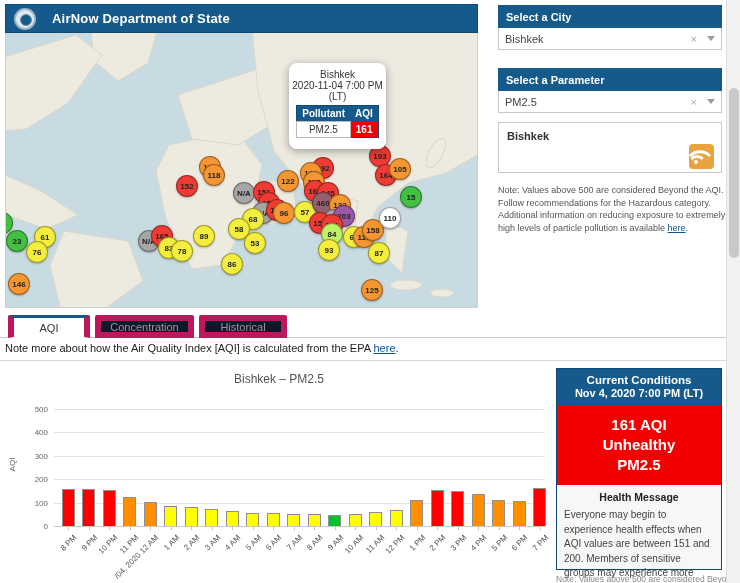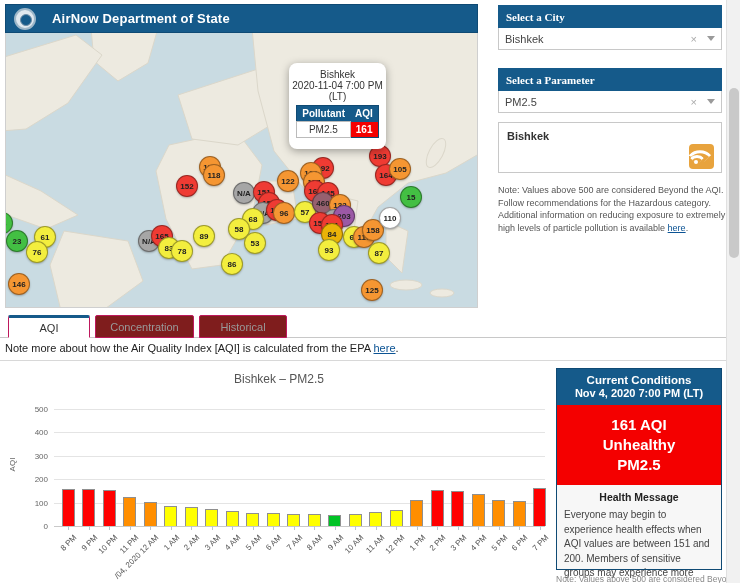--- a/index.html
+++ b/index.html
@@ -22,38 +22,38 @@
   .popup { position:absolute; left:283px; top:30px; width:97px; height:86px; background:#fff; border-radius:8px; box-shadow:0 2px 8px rgba(0,0,0,0.35); padding-top:6px; text-align:center; z-index:60; }
   .popup .city { font-size:10px; color:#333; }
   .popup .dt { font-size:10px; color:#333; line-height:11px; }
   .popup table { border-collapse:collapse; margin:3px auto 0 auto; border:1px solid #0f4a74; }
   .popup th { background:#155a8a; color:#fff; font-size:10px; padding:2px 5px; }
   .popup td { font-size:10px; padding:2px 4px; }
   .popup td.pollutant { background:#fff; border:1px solid #bbb; color:#333; }
   .popup td.aqi { color:#fff; font-weight:bold; }
 
   
-  .side-head { position:absolute; left:498px; width:224px; height:23px; background:#155a8a; color:#fff; font-size:11px; font-weight:bold; display:flex; align-items:center; padding-left:8px;font-family:Liberation Serif, serif; }
+  .side-head { position:absolute; left:498px; width:224px; height:23px; background:#155a8a; color:#fff; font-size:11px; font-weight:bold; display:flex; align-items:center; padding-left:8px; }
   .side-select { position:absolute; left:498px; width:224px; height:22px; background:#fff; border:1px solid #c8c8c8; border-top:none; font-size:11px; color:#444; display:flex; align-items:center; padding:0 6px; }
   .side-select .val { flex:1; }
   .side-select .clear-x { color:#aaa; font-size:11px; margin-right:10px; }
   .caret { width:0; height:0; border-left:4px solid transparent; border-right:4px solid transparent; border-top:5px solid #9a9a9a; }
   .rss-box { position:absolute; left:498px; top:122px; width:224px; height:51px; background:#fff; border:1px solid #c8c8c8; }
   .rss-box .label { position:absolute; left:8px; top:7px; font-size:11px; font-weight:bold; color:#333; }
   .rss-icon { position:absolute; right:7px; bottom:3px; width:25px; height:25px; background:#e8a33d; border-radius:4px; overflow:hidden; }
   .rss-icon i { position:absolute; border:solid #fff; border-width:0 3px 3px 0; border-radius:0 0 100% 0; transform:rotate(225deg); }
   .rss-icon .a1 { width:16px; height:16px; left:3px; top:3px; }
   .rss-icon .a2 { width:10px; height:10px; left:3px; top:9px; }
   .rss-icon .dot { position:absolute; left:5px; bottom:5px; width:4px; height:4px; border-radius:50%; background:#fff; }
   .side-note { position:absolute; left:498px; top:184px; width:228px; font-size:9px; color:#555; line-height:12.5px; }
   .side-note a, .inline-link { color:#0b5394; text-decoration:underline; }
 
   
   .tabs { position:absolute; left:8px; top:315px; height:23px; display:flex; gap:5px; z-index:5; }
-  .tab { height:23px; display:flex; align-items:center; justify-content:center; font-size:11px; border:1px solid #be185d; background:#7f1d1d; color:#999; border-radius:2px 2px 0 0; }
+  .tab { height:23px; display:flex; align-items:center; justify-content:center; font-size:11px; border:6px solid #be185d; background:#0f172a; color:#999; border-radius:2px 2px 0 0; }
   .tab.active { background:#fff; color:#333; border-top:3px solid #155a8a; border-bottom:1px solid #fff; }
   .tabs-rule { position:absolute; left:0; top:337px; width:727px; height:1px; background:#c8c8c8; }
   .epa-line { position:absolute; left:5px; top:342px; font-size:11px; color:#222; }
   .bottom-rule { position:absolute; left:0; top:360px; width:727px; height:1px; background:#d8d8d8; }
 
   
   .chart-panel { position:absolute; left:8px; top:368px; width:542px; height:230px; background:#fff; }
   .chart-title { position:absolute; left:0; top:4px; width:100%; text-align:center; font-size:12px; color:#555; }
   .ylab { position:absolute; left:-2px; top:92px; font-size:8px; color:#666; transform:rotate(-90deg); }
   .plot { position:absolute; left:46px; top:41px; width:491px; height:117px; }
@@ -139,21 +139,21 @@
         <div class="marker" style="left: 294px; top: 129px; background: rgb(245, 150, 50);">160</div>
         <div class="marker" style="left: 297px; top: 138px; background: rgb(245, 150, 50);">117</div>
         <div class="marker" style="left: 298px; top: 147px; background: rgb(239, 59, 51);">167</div>
         <div class="marker" style="left: 311px; top: 149px; background: rgb(239, 59, 51);">145</div>
         <div class="marker" style="left: 306px; top: 159px; background: rgb(150, 96, 111);">460</div>
         <div class="marker" style="left: 323px; top: 161px; background: rgb(245, 150, 50);">133</div>
         <div class="marker" style="left: 317px; top: 176px; background: rgb(166, 166, 166);">N/A</div>
         <div class="marker" style="left: 327px; top: 172px; background: rgb(155, 89, 165);">203</div>
         <div class="marker" style="left: 303px; top: 179px; background: rgb(239, 59, 51);">155</div>
         <div class="marker" style="left: 315px; top: 181px; background: rgb(239, 59, 51);">151</div>
-        <div class="marker" style="left: 315px; top: 190px; background: #eab308;">84</div>
+        <div class="marker" style="left: 315px; top: 190px; background: #bef264;">84</div>
         <div class="marker" style="left: 312px; top: 206px; background: rgb(243, 238, 62);">93</div>
         <div class="marker" style="left: 337px; top: 193px; background: rgb(243, 238, 62);">68</div>
         <div class="marker" style="left: 347px; top: 193px; background: rgb(245, 150, 50);">116</div>
         <div class="marker" style="left: 356px; top: 186px; background: rgb(245, 150, 50);">158</div>
         <div class="marker" style="left: 373px; top: 174px; background: #ffffff;">110</div>
         <div class="marker" style="left: 363px; top: 112px; background: rgb(239, 59, 51);">193</div>
         <div class="marker" style="left: 369px; top: 131px; background: rgb(239, 59, 51);">164</div>
         <div class="marker" style="left: 383px; top: 125px; background: rgb(245, 150, 50);">105</div>
         <div class="marker" style="left: 394px; top: 153px; background: rgb(67, 191, 67);">15</div>
         <div class="marker" style="left: 362px; top: 209px; background: rgb(243, 238, 62);">87</div>

